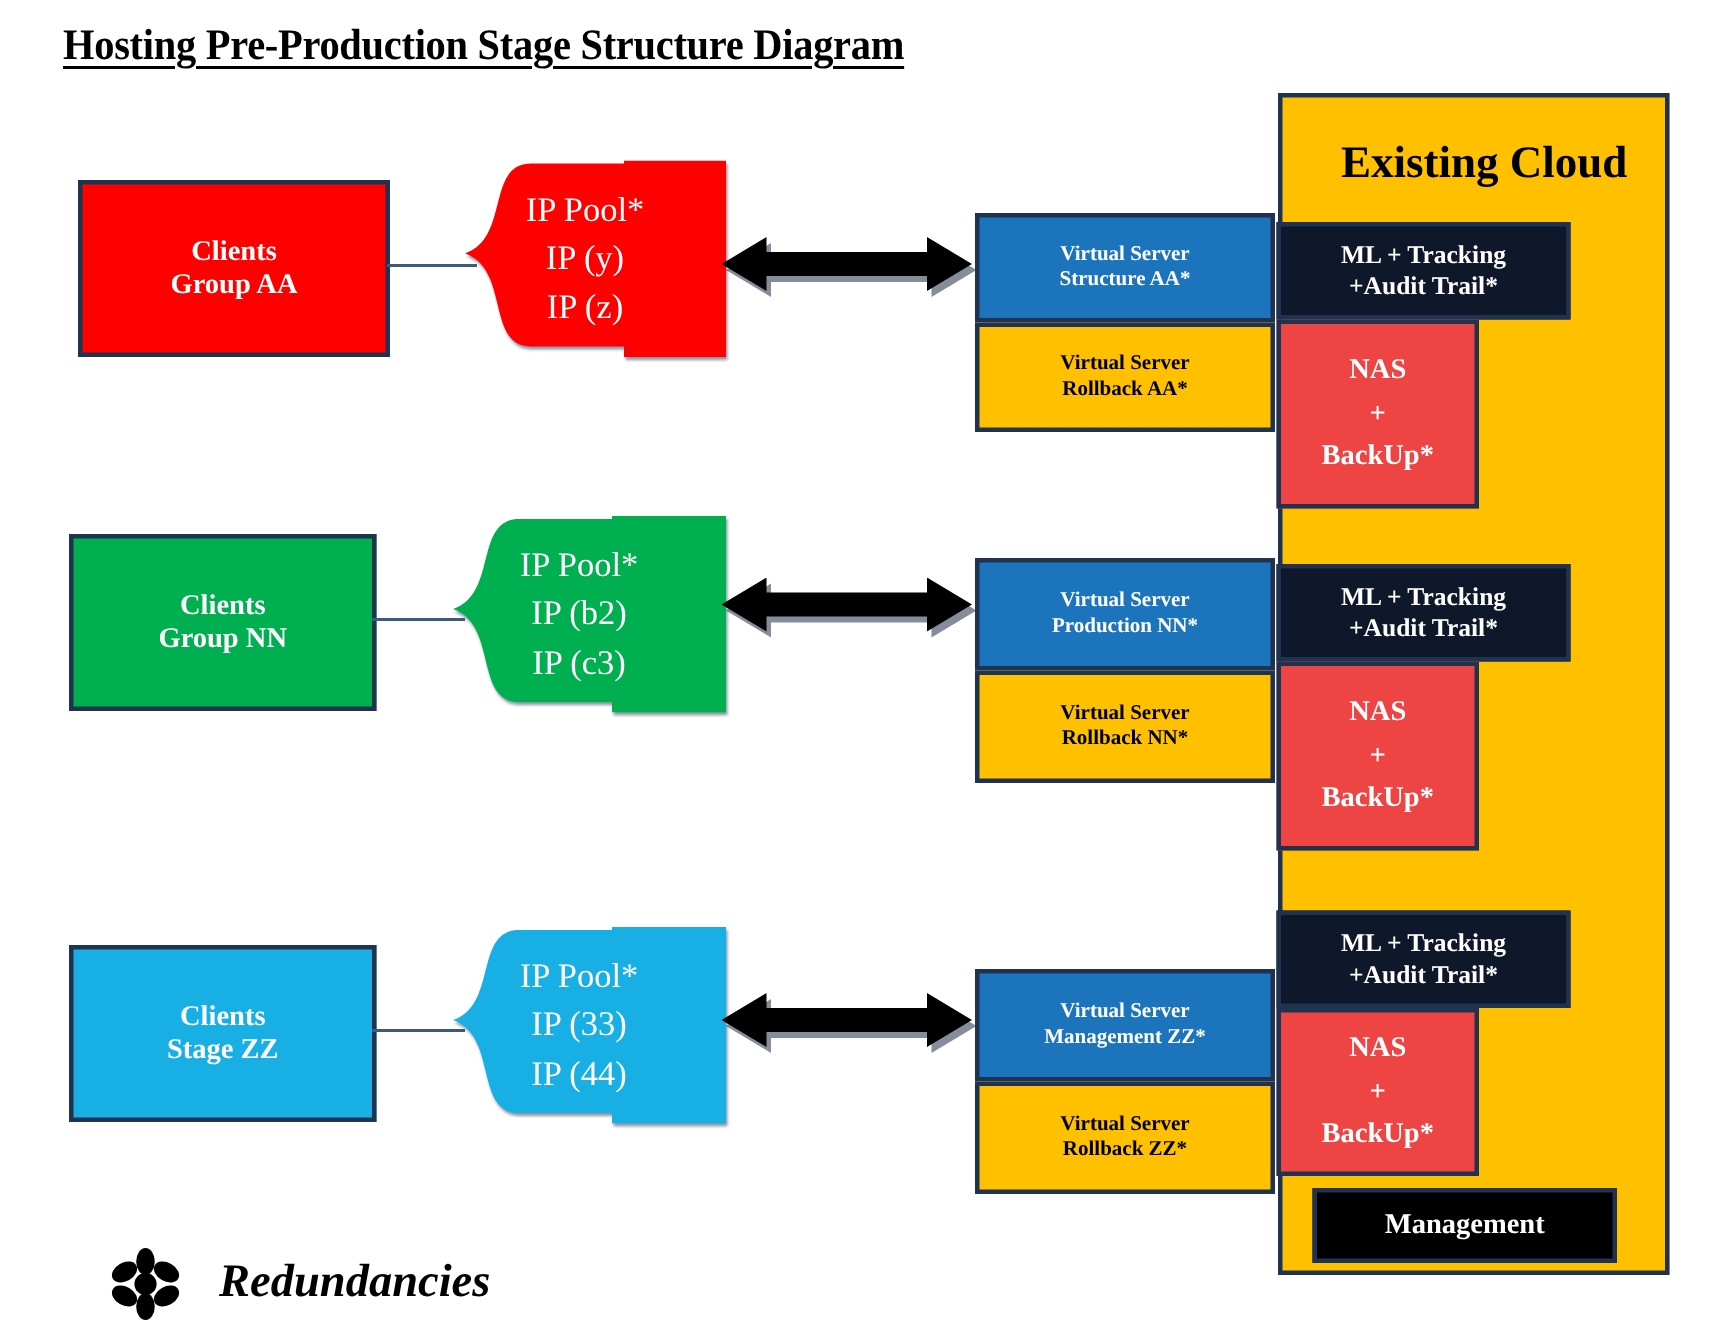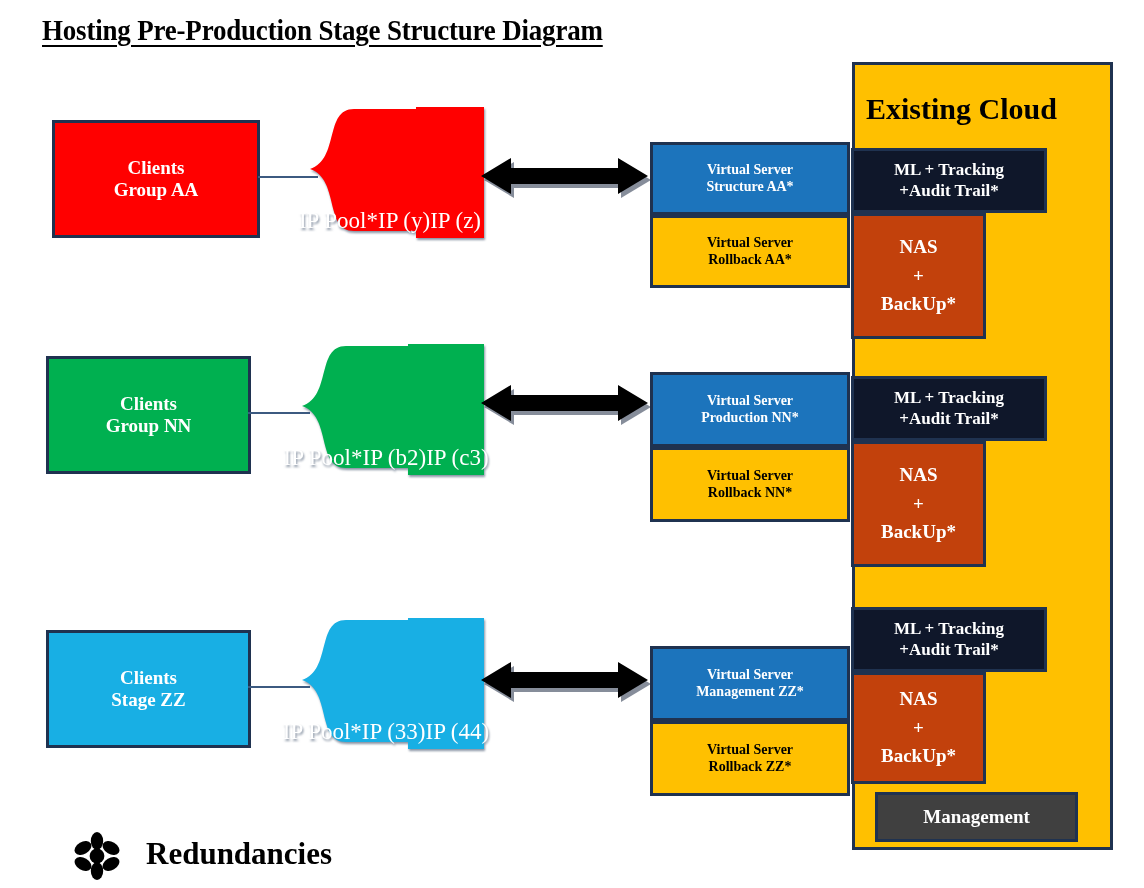--- a/index.html
+++ b/index.html
@@ -25,27 +25,27 @@
 
   
   .clients{font-size:19px;color:#ffffff;}
   
   .vs{font-size:14px;}
   .vs-prod{background:#1C74BC;color:#ffffff;}
   .vs-roll{background:#FFC000;color:#000000;}
   
   .ml{background:#0f172a;color:#ffffff;font-size:17px;}
   
-  .nas{background:#c2410c;color:#ffffff;font-size:19px;line-height:1.5;}
-  
-  .mgmt{background:#404040;color:#ffffff;font-size:19px;}
-
-  
-  .ippool{position:absolute;display:flex;flex-direction:row;
-          align-items:flex-end;justify-content:center;text-align:center;
+  .nas{background:#ef4444;color:#ffffff;font-size:19px;line-height:1.5;}
+  
+  .mgmt{background:#000000;color:#ffffff;font-size:19px;}
+
+  
+  .ippool{position:absolute;display:flex;flex-direction:column;
+          align-items:center;justify-content:center;text-align:center;
           color:#ffffff;font-size:23px;line-height:1.42;font-weight:normal;
           filter:drop-shadow(1px 2px 1px rgba(40,60,90,.55));}
   .ippool span{display:block;white-space:nowrap;position:relative;z-index:2;}
   .ippool .flagbg{position:absolute;left:0;top:0;width:100%;height:100%;z-index:1;}
 
   
   .hair{position:absolute;background:#3C5A80;height:2px;z-index:3;}
 
   
   #existing-cloud{position:absolute;box-sizing:border-box;
@@ -59,21 +59,21 @@
       white-space:nowrap;}
 </style>
 </head>
 <body>
 
 <div class="stage">
 
   <div id="page-title">Hosting Pre-Production Stage Structure Diagram</div>
 
   <div id="existing-cloud" style="left:852px;top:62px;width:261px;height:788px;"></div>
-  <div id="cloud-label" style="left:866px;top:92px;">Existing Cloud</div>
+  <div id="cloud-label" style="left:894px;top:92px;">Existing Cloud</div>
 
   <div class="hair" style="left:258px;top:176px;width:60px;"></div>
 
   <div class="box clients" style="left:52px;top:120px;width:208px;height:118px;background:#FF0000;">
     <span>Clients</span>
     <span>Group AA</span>
   </div>
 
   <div class="ippool" style="left:296px;top:107px;width:188px;height:131px;">
     <svg class="flagbg" viewBox="0 0 188 131" preserveAspectRatio="none">
@@ -208,15 +208,15 @@
     <g fill="#000000">
       <ellipse cx="23" cy="9" rx="6.2" ry="9"></ellipse>
       <ellipse cx="23" cy="39" rx="6.2" ry="9"></ellipse>
       <ellipse cx="9" cy="16" rx="6.2" ry="9" transform="rotate(60 9 16)"></ellipse>
       <ellipse cx="37" cy="32" rx="6.2" ry="9" transform="rotate(60 37 32)"></ellipse>
       <ellipse cx="9" cy="32" rx="6.2" ry="9" transform="rotate(-60 9 32)"></ellipse>
       <ellipse cx="37" cy="16" rx="6.2" ry="9" transform="rotate(-60 37 16)"></ellipse>
       <circle cx="23" cy="24" r="7.4"></circle>
     </g>
   </svg>
-  <div id="legend-label" style="left:146px;top:836px;">Redundancies</div>
+  <div id="legend-label" style="left:146px;top:836px;font-style:italic;">Redundancies</div>
 
 </div>
 
 </body></html>

